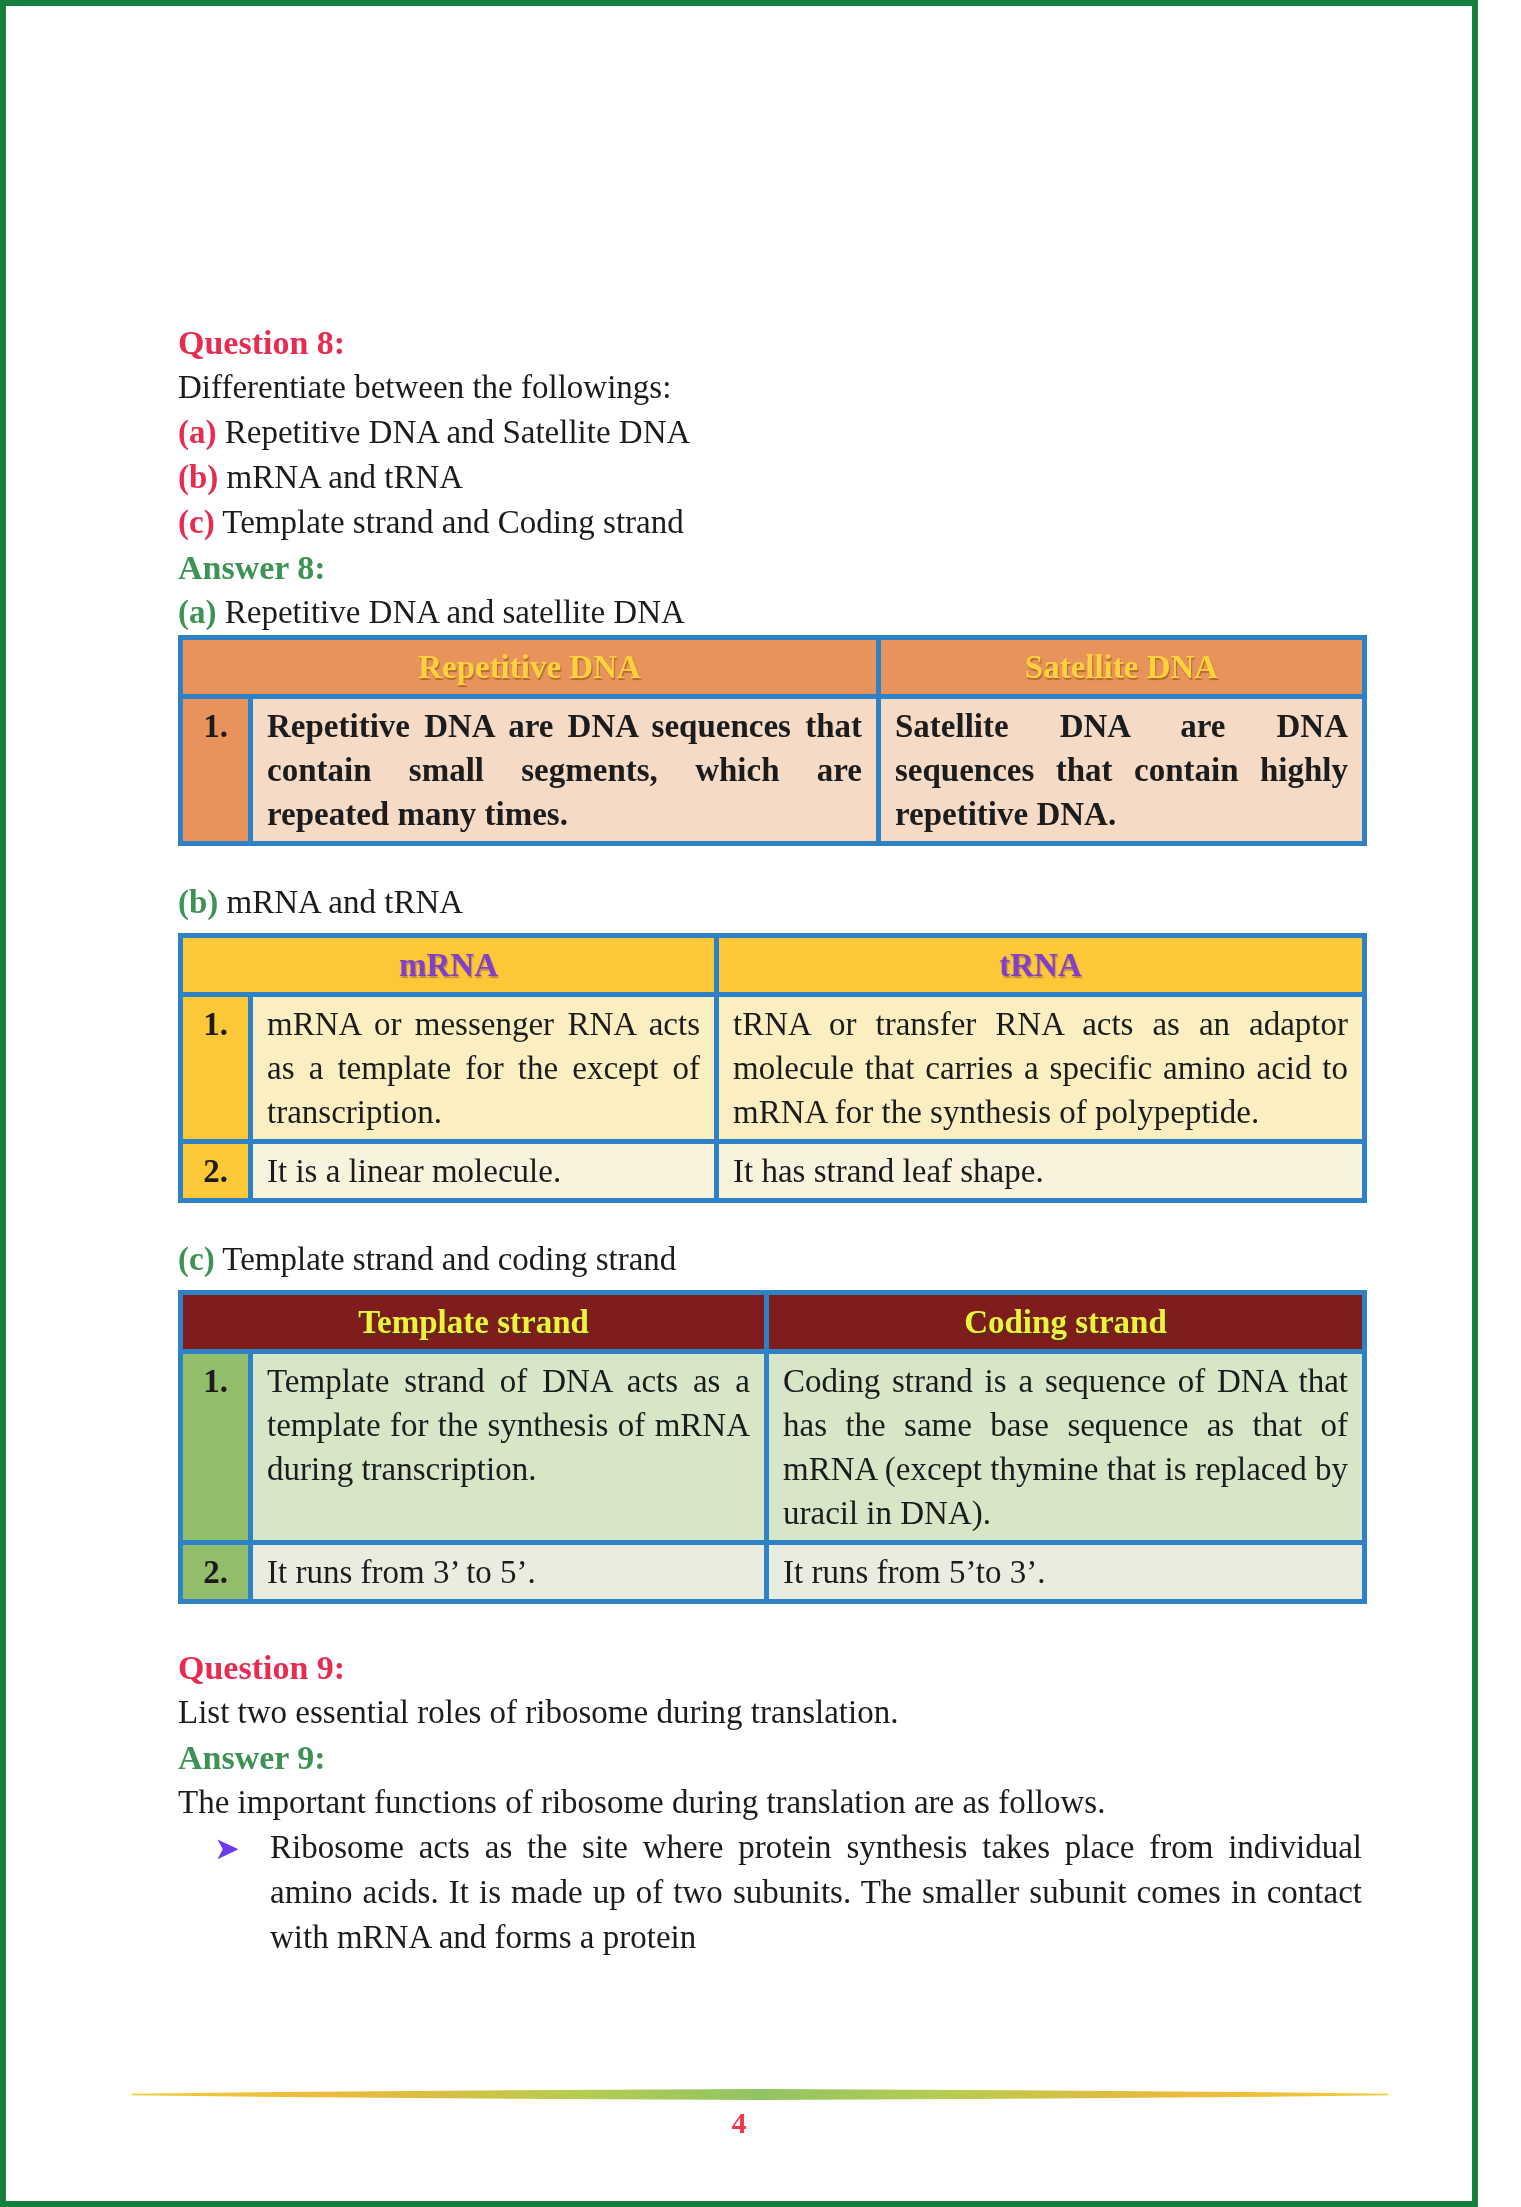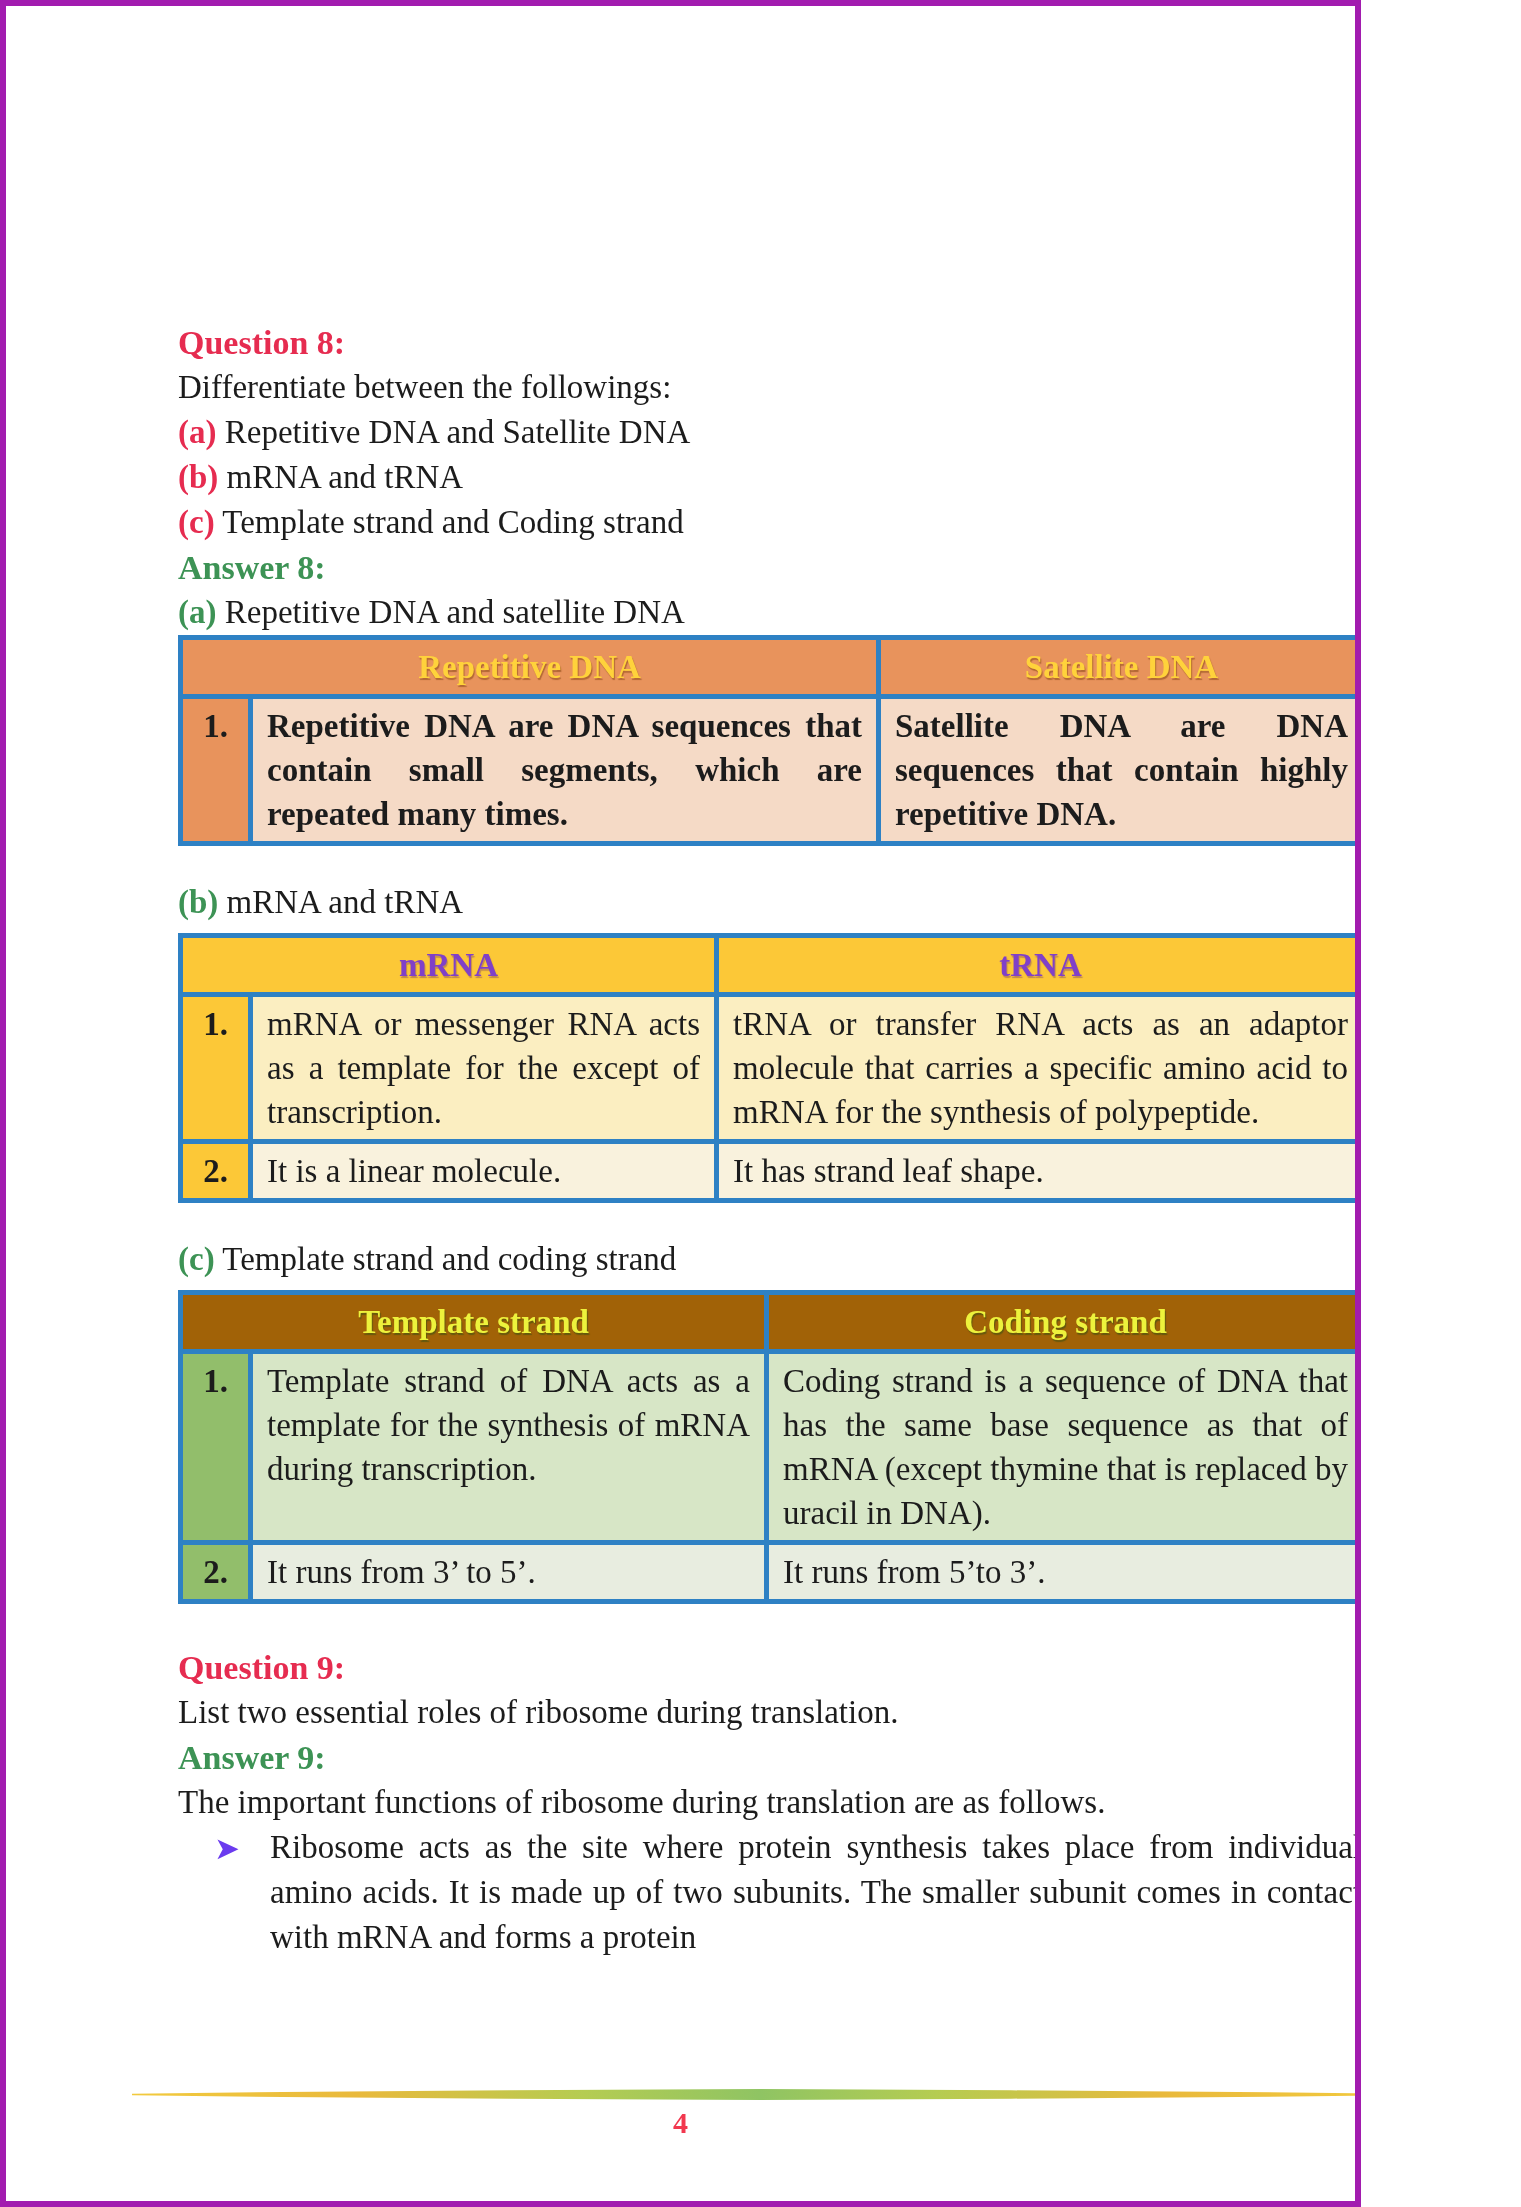--- a/index.html
+++ b/index.html
@@ -1,22 +1,22 @@
 <!DOCTYPE html>
 <html><head>
 <meta charset="utf-8">
 <style>
   html, body { margin: 0; padding: 0; background: #ffffff; }
   .page {
     position: relative;
-    width: 1361px;
+    width: 1478px;
     height: 2207px;
     box-sizing: border-box;
     background: #ffffff;
-    border: 6px solid #a21caf;
+    border: 6px solid #15803d;
     font-family: "Liberation Serif", serif;
     color: #1c1c1c;
     overflow: hidden;
   }
   .content {
     position: absolute;
     left: 172px;
     top: 314px;
     width: 1184px;
   }
@@ -61,21 +61,21 @@
   col.ca-1 { width: 628px; } col.ca-2 { width: 486px; }
 
   
   .tb th { background: #FCC837; color: #8040C8; text-shadow: 1px 2px 1px rgba(80,20,120,.35); }
   .tb tr.r1 td { background: #FBEEC1; }
   .tb tr.r2 td { background: #F9F2DD; }
   .tb td.num { background: #FCC837 !important; }
   col.cb-1 { width: 466px; } col.cb-2 { width: 648px; }
 
   
-  .tc th { background: #a16207; color: #EDF23C; text-shadow: 1px 2px 1px rgba(40,80,20,.5); }
+  .tc th { background: #7f1d1d; color: #EDF23C; text-shadow: 1px 2px 1px rgba(40,80,20,.5); }
   .tc tr.r1 td { background: #D7E6C6; }
   .tc tr.r2 td { background: #E8EDE0; }
   .tc td.num { background: #92BE6B !important; }
   col.cc-1 { width: 516px; } col.cc-2 { width: 598px; }
 
   
   .q9-title { margin-top: 41px; }
   .bullet-item {
     position: relative;
     padding-left: 92px;

